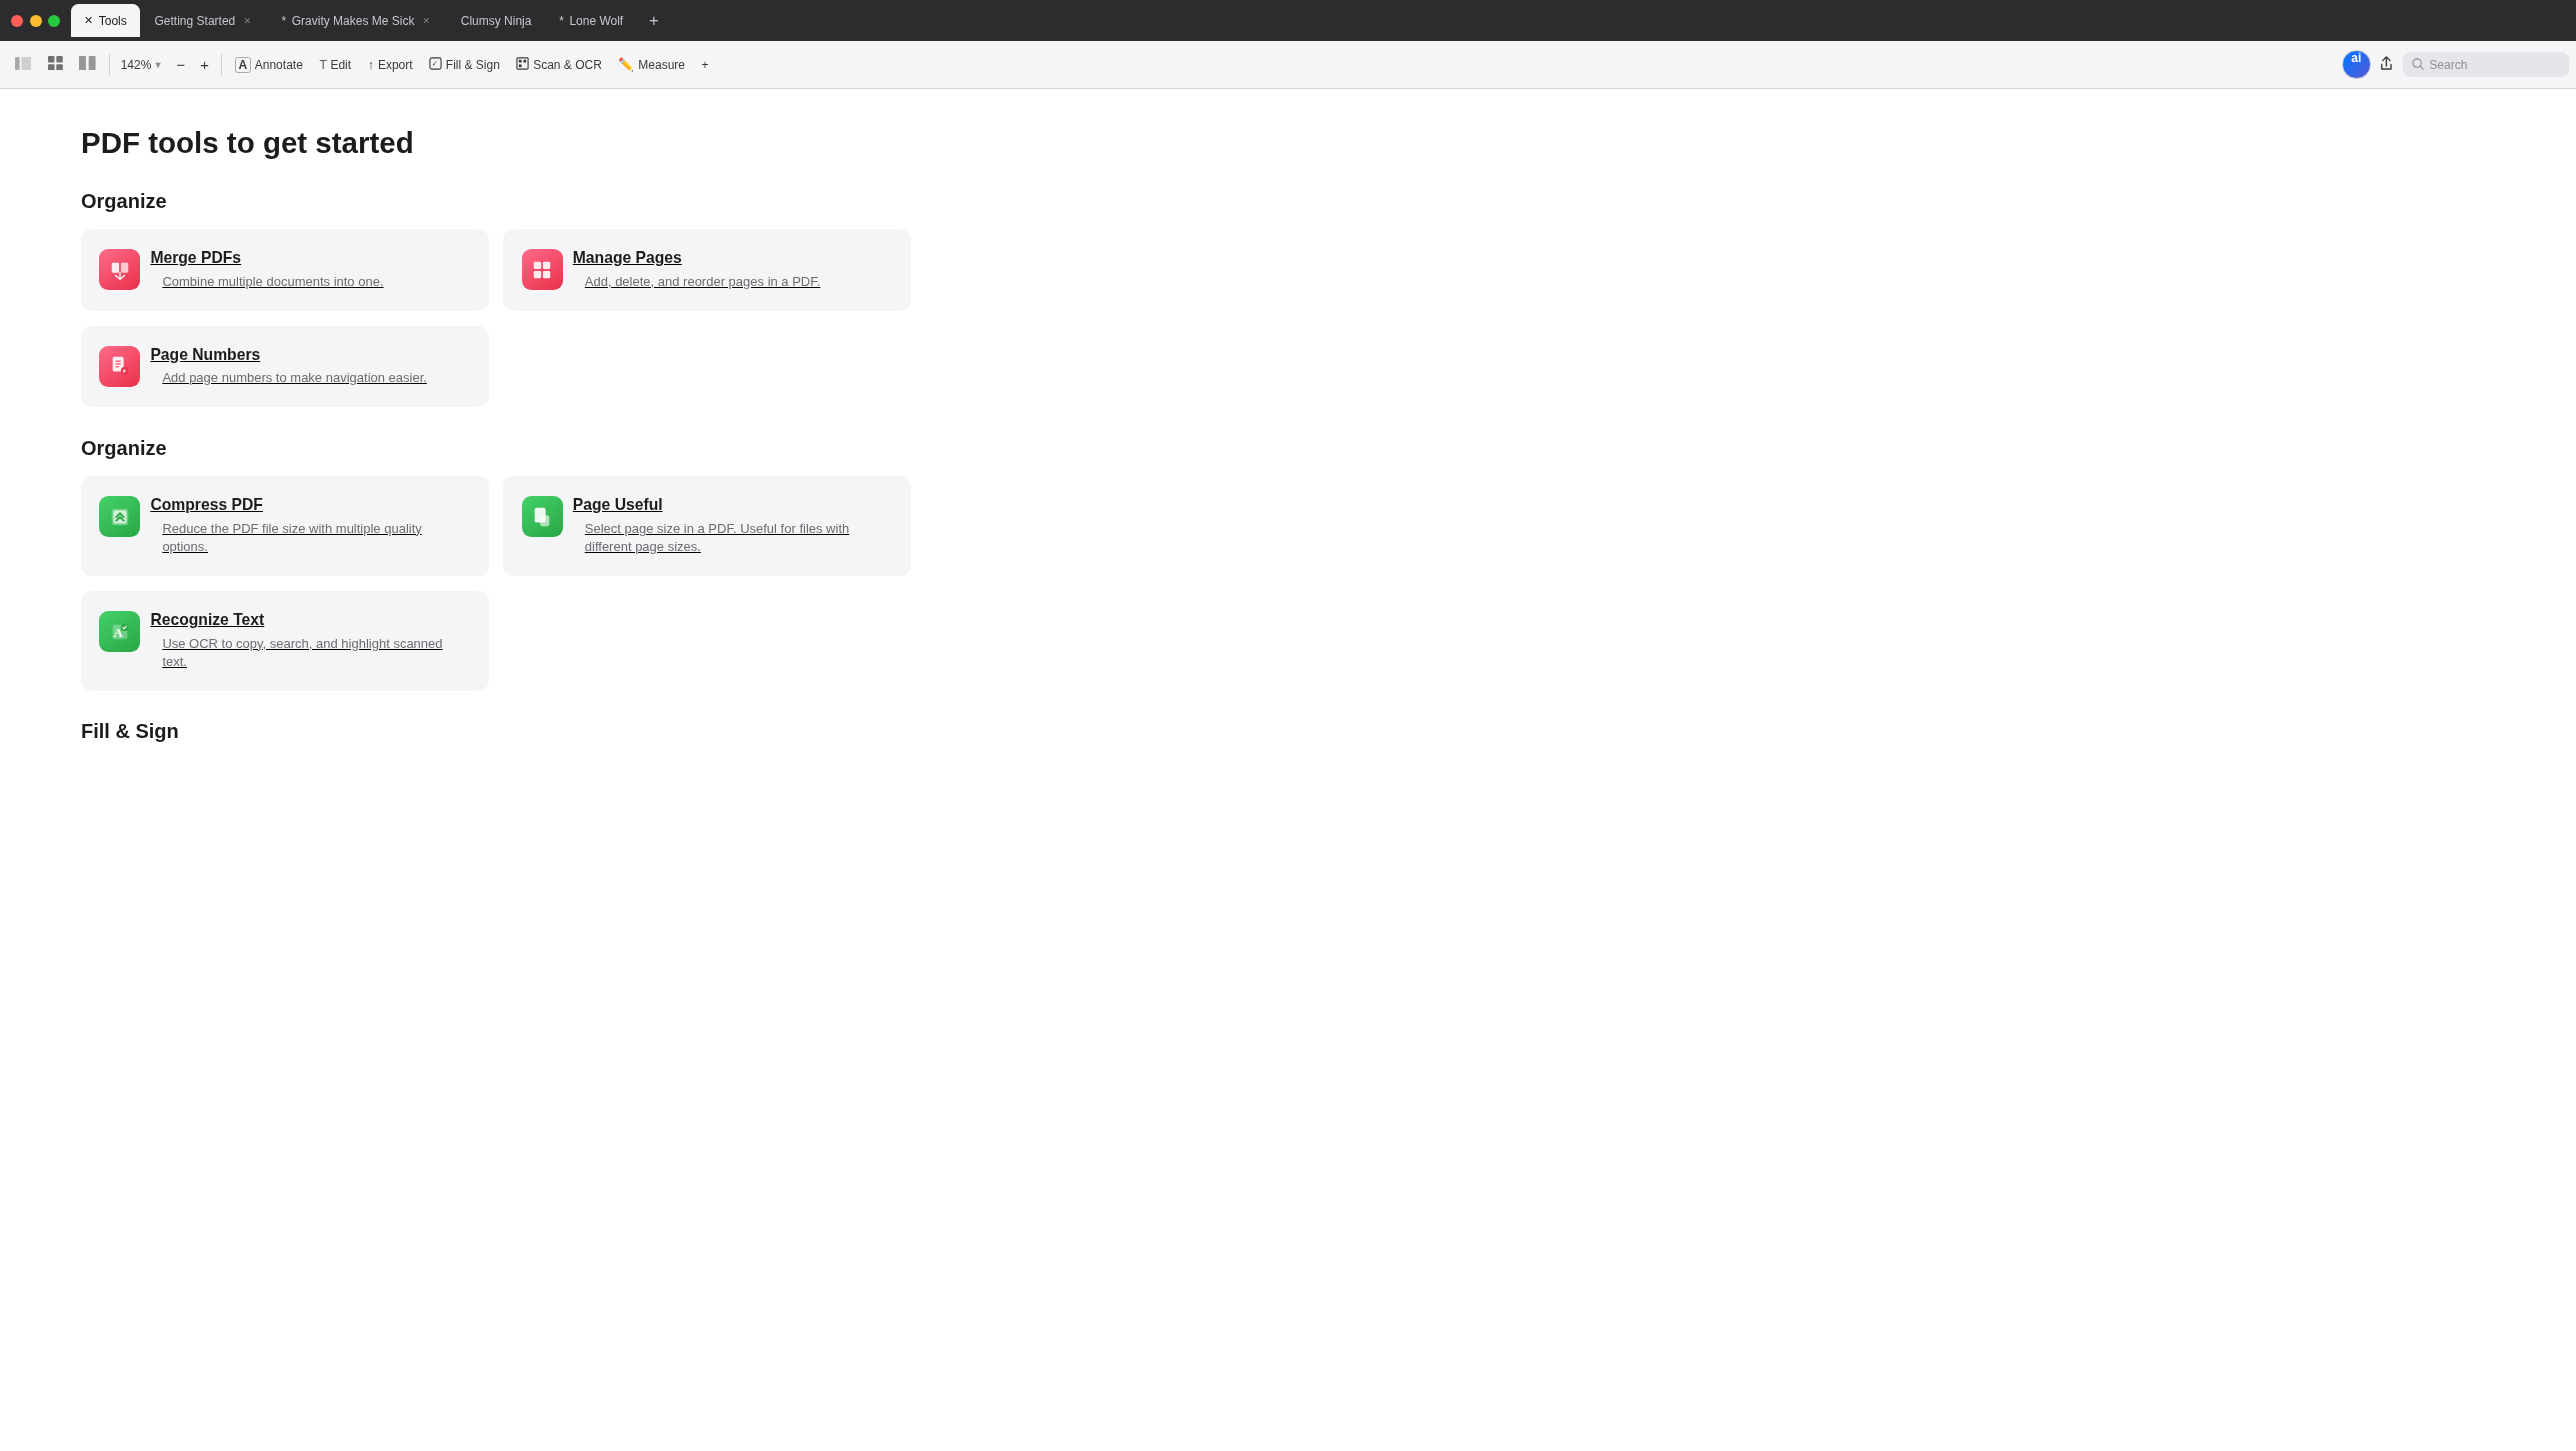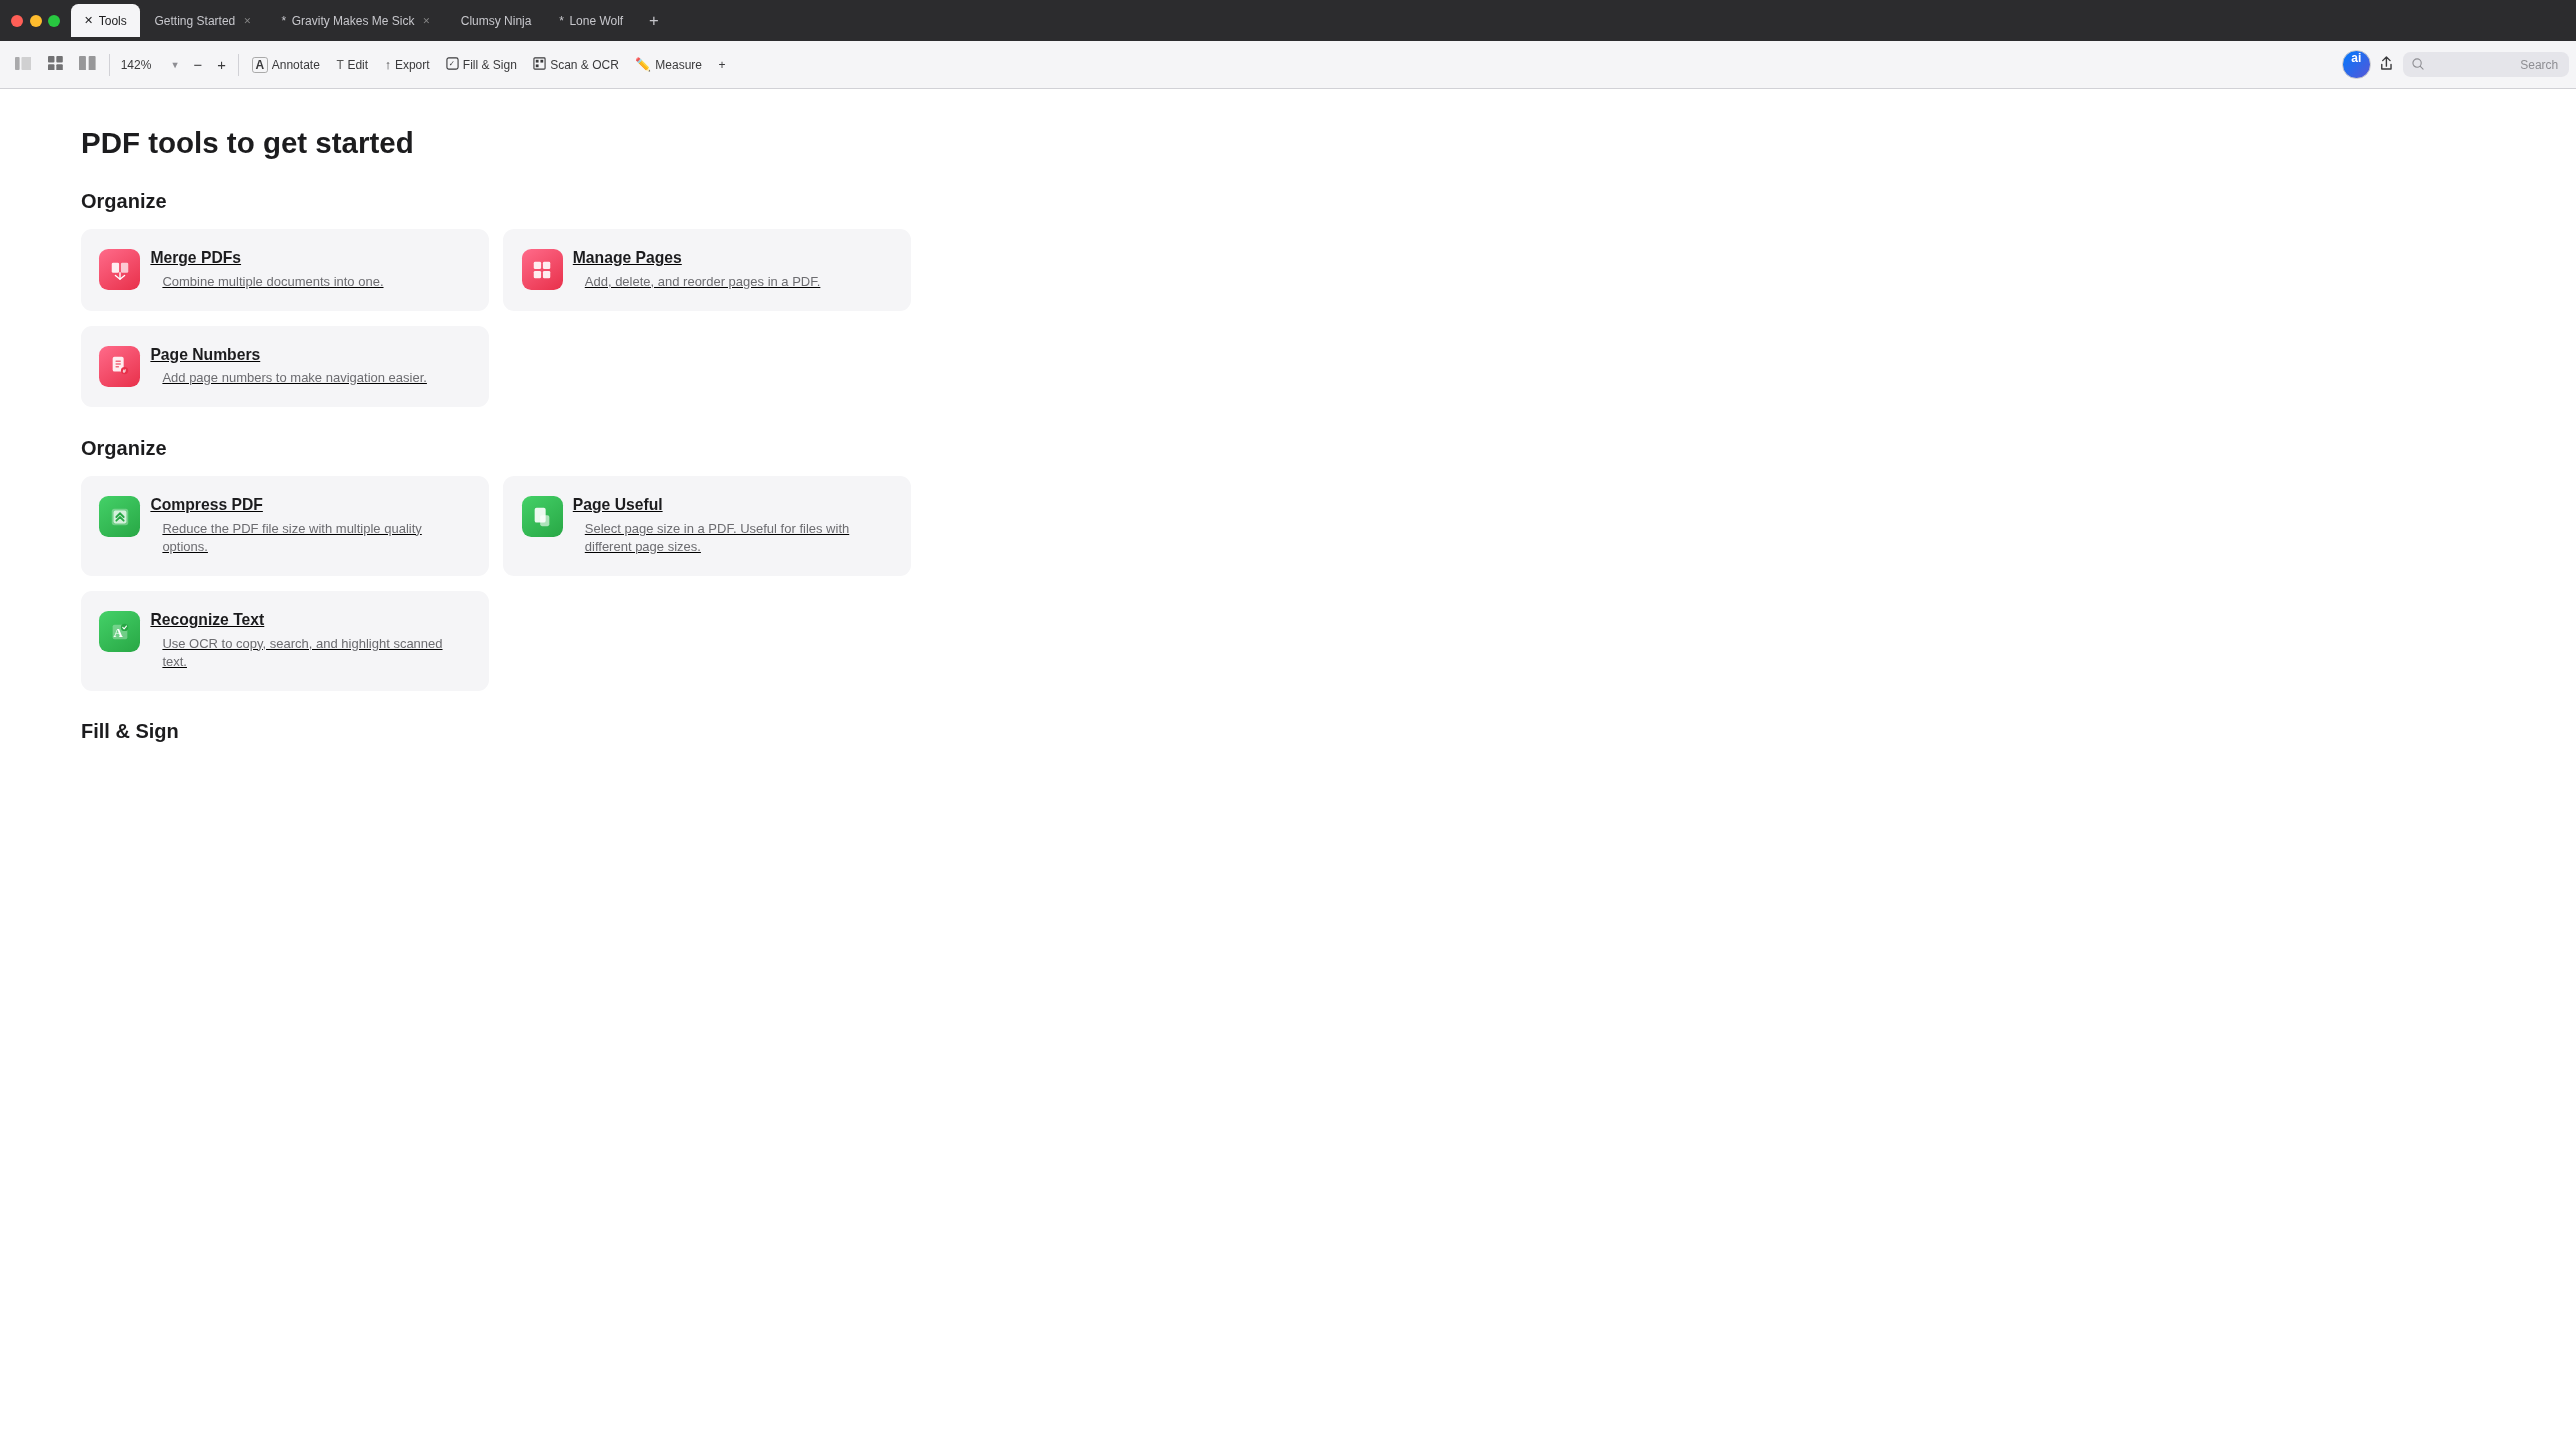--- a/index.html
+++ b/index.html
@@ -99,21 +99,21 @@
     }
     .toolbar-separator {
       width: 0.9px;
       height: 22px;
       background: #d1d1d6;
       margin: 0 3.7px;
     }
     .zoom-control {
       display: flex;
       align-items: center;
-      gap: 19px;
+      gap: 2px;
       padding: 3.7px 5.5px;
       border-radius: 5.5px;
       font-size: 12px;
       color: #3a3a3c;
       cursor: pointer;
     }
     .zoom-btn {
       width: 22px;
       height: 22px;
       display: flex;
@@ -138,21 +138,20 @@
       padding: 4.6px 9.2px;
       min-width: 166px;
     }
     .search-box input {
       border: none;
       background: none;
       font-size: 12px;
       color: #1d4ed8;
       outline: none;
       width: 129px;
-      text-align: right;
     }
     .search-box input::placeholder { color: #8e8e93; }
 
     .ai-btn {
       display: flex;
       align-items: flex-start;
       justify-content: center;
       width: 29.5px;
       height: 29.5px;
       border-radius: 50%;

